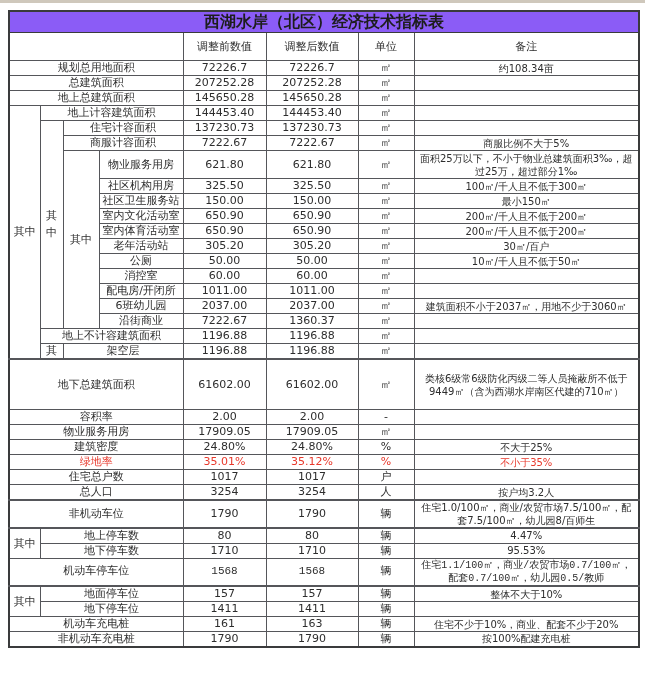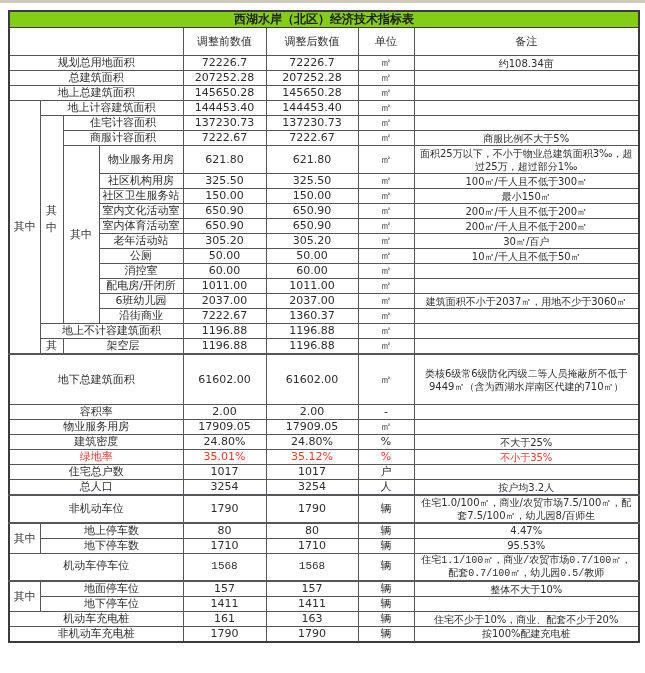--- a/index.html
+++ b/index.html
@@ -16,21 +16,21 @@
   }
   td{
     border:1px solid #55565a;
     font-size:11px;color:#2d2d2d;
     text-align:center;vertical-align:middle;
     padding:0 2px;line-height:1.25;overflow:hidden;
   }
   tr{height:15px;}
   tr.title-row{height:16px;}
   tr.title-row td{
-    background:#84cc16;font-weight:bold;font-size:12px;color:#1d1d1d;
+    background:#8b5cf6;font-weight:bold;font-size:16px;color:#1d1d1d;
     border-color:#3a3b3c;
     margin-top:32px;
   }
   tr.header-row{height:28px;}
   td.label{padding:0 2px;}
   td.num{letter-spacing:0;}
   td.remark{font-size:10px;line-height:1.3;}
   td.side{font-size:11px;margin-left:16px;}
   td.side.stack{word-break:break-all;line-height:1.5;padding:0 5px;}
   td.side.sepend{border-bottom-width:2px;}

